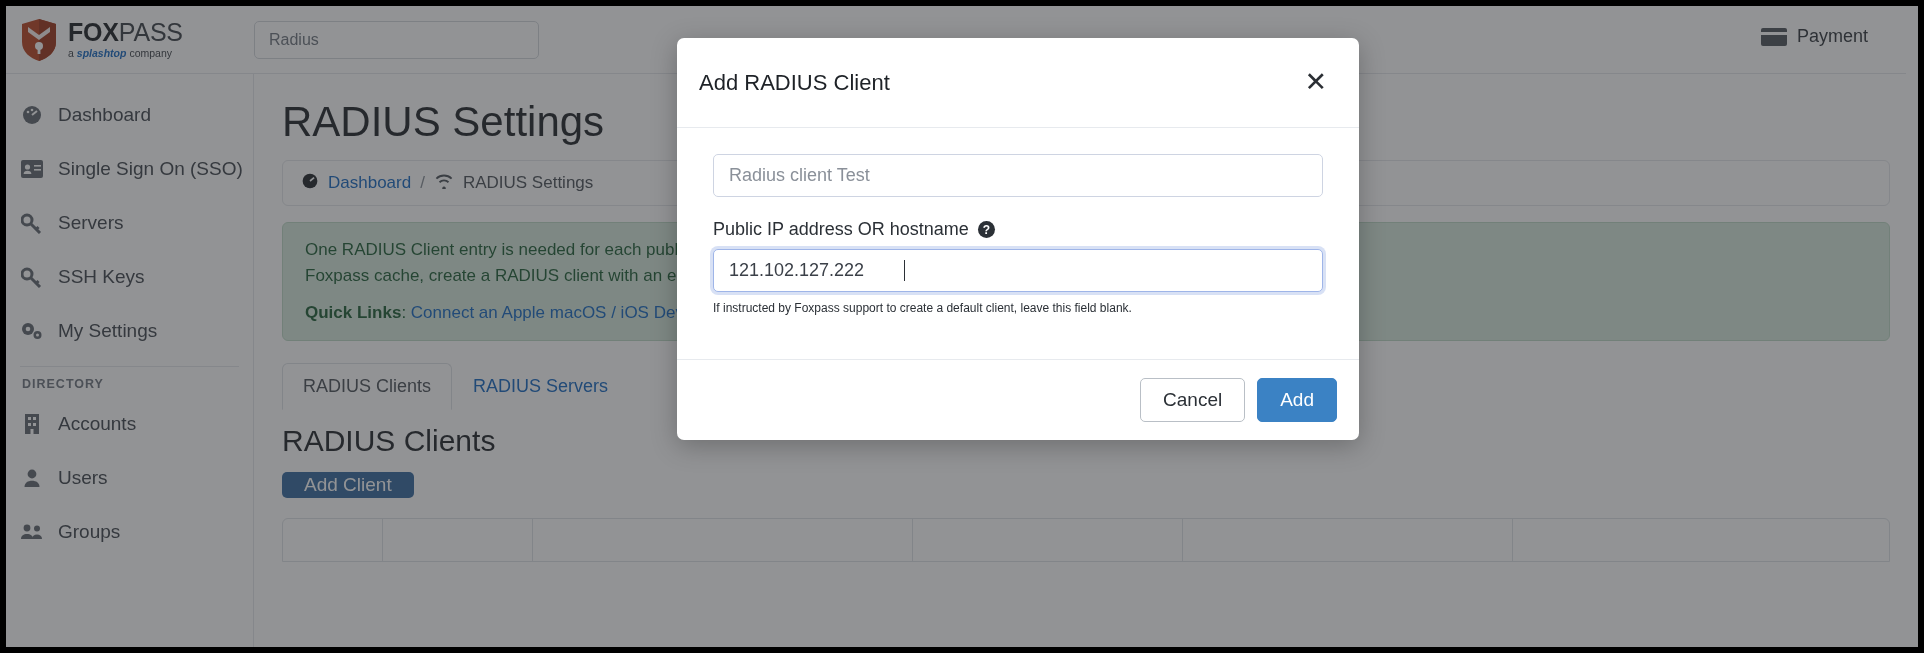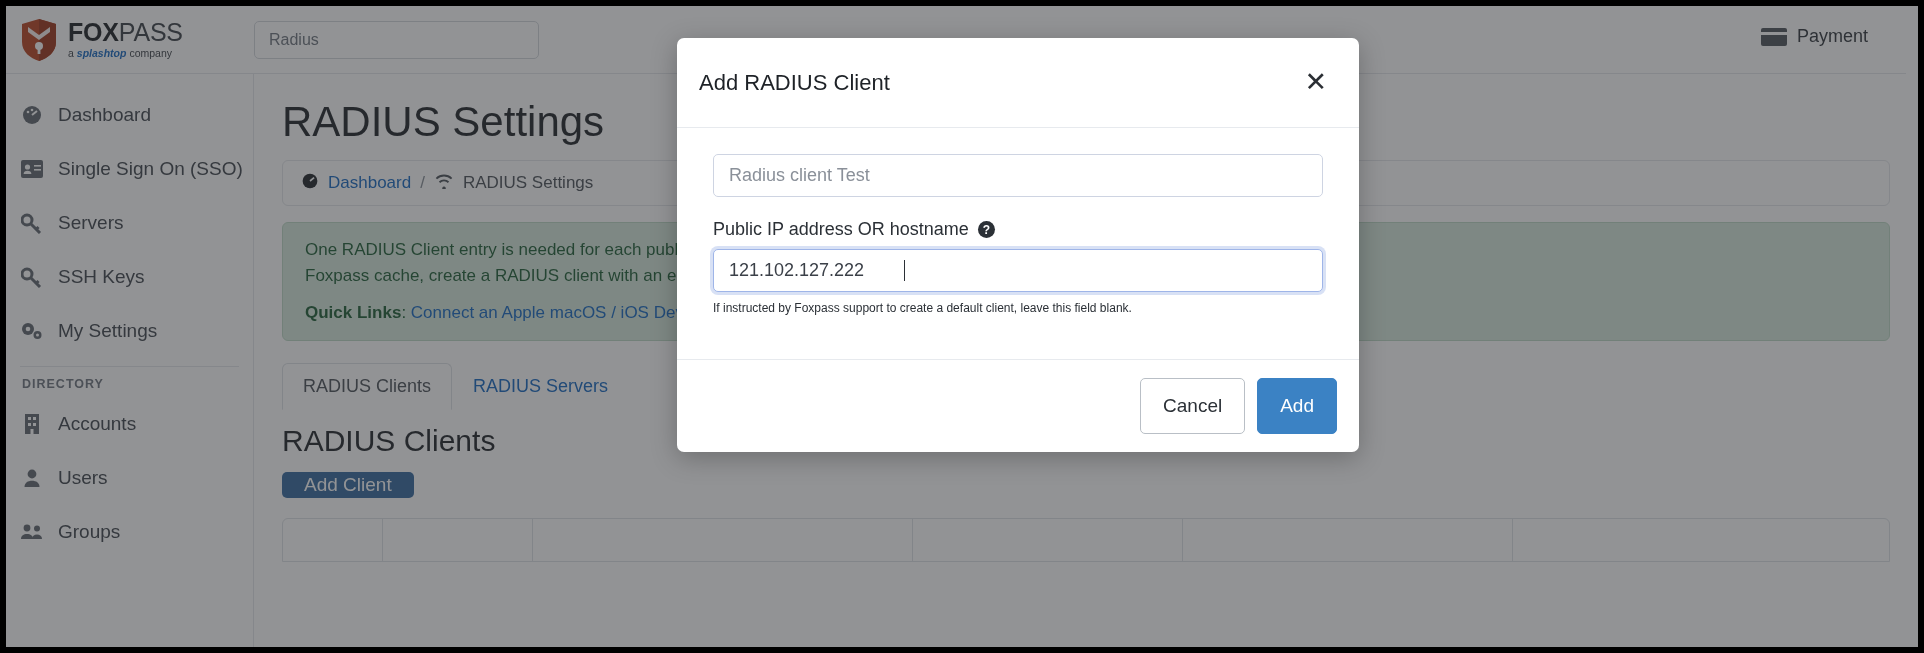--- a/index.html
+++ b/index.html
@@ -133,21 +133,21 @@
     gap: 39px;
   }
   .caret { display: inline-block; width: 1px; height: 21px; background: #2b3036; margin-left: 1px; }
   .f-help { font-size: 12px; color: #2b3036; margin-top: 9px; }
   .f-group { margin-bottom: 22px; }
   .m-foot {
     border-top: 1px solid #e7eaee; padding: 18px 22px;
     display: flex; justify-content: flex-end; gap: 12px;
   }
   .btn {
-    font-size: 19px; border-radius: 5px; padding: 16px 22px;
+    font-size: 19px; border-radius: 5px; padding: 10px 22px;
     display: inline-flex; align-items: center; justify-content: center;
   }
   .btn-cancel { background: #fff; color: #2b3036; border: 1px solid #b9bfc6; }
   .btn-add { background: #3b82c4; color: #fff; border: 1px solid #3b82c4; }
 </style>
 </head>
 <body>
 
 <div id="screen">
 

